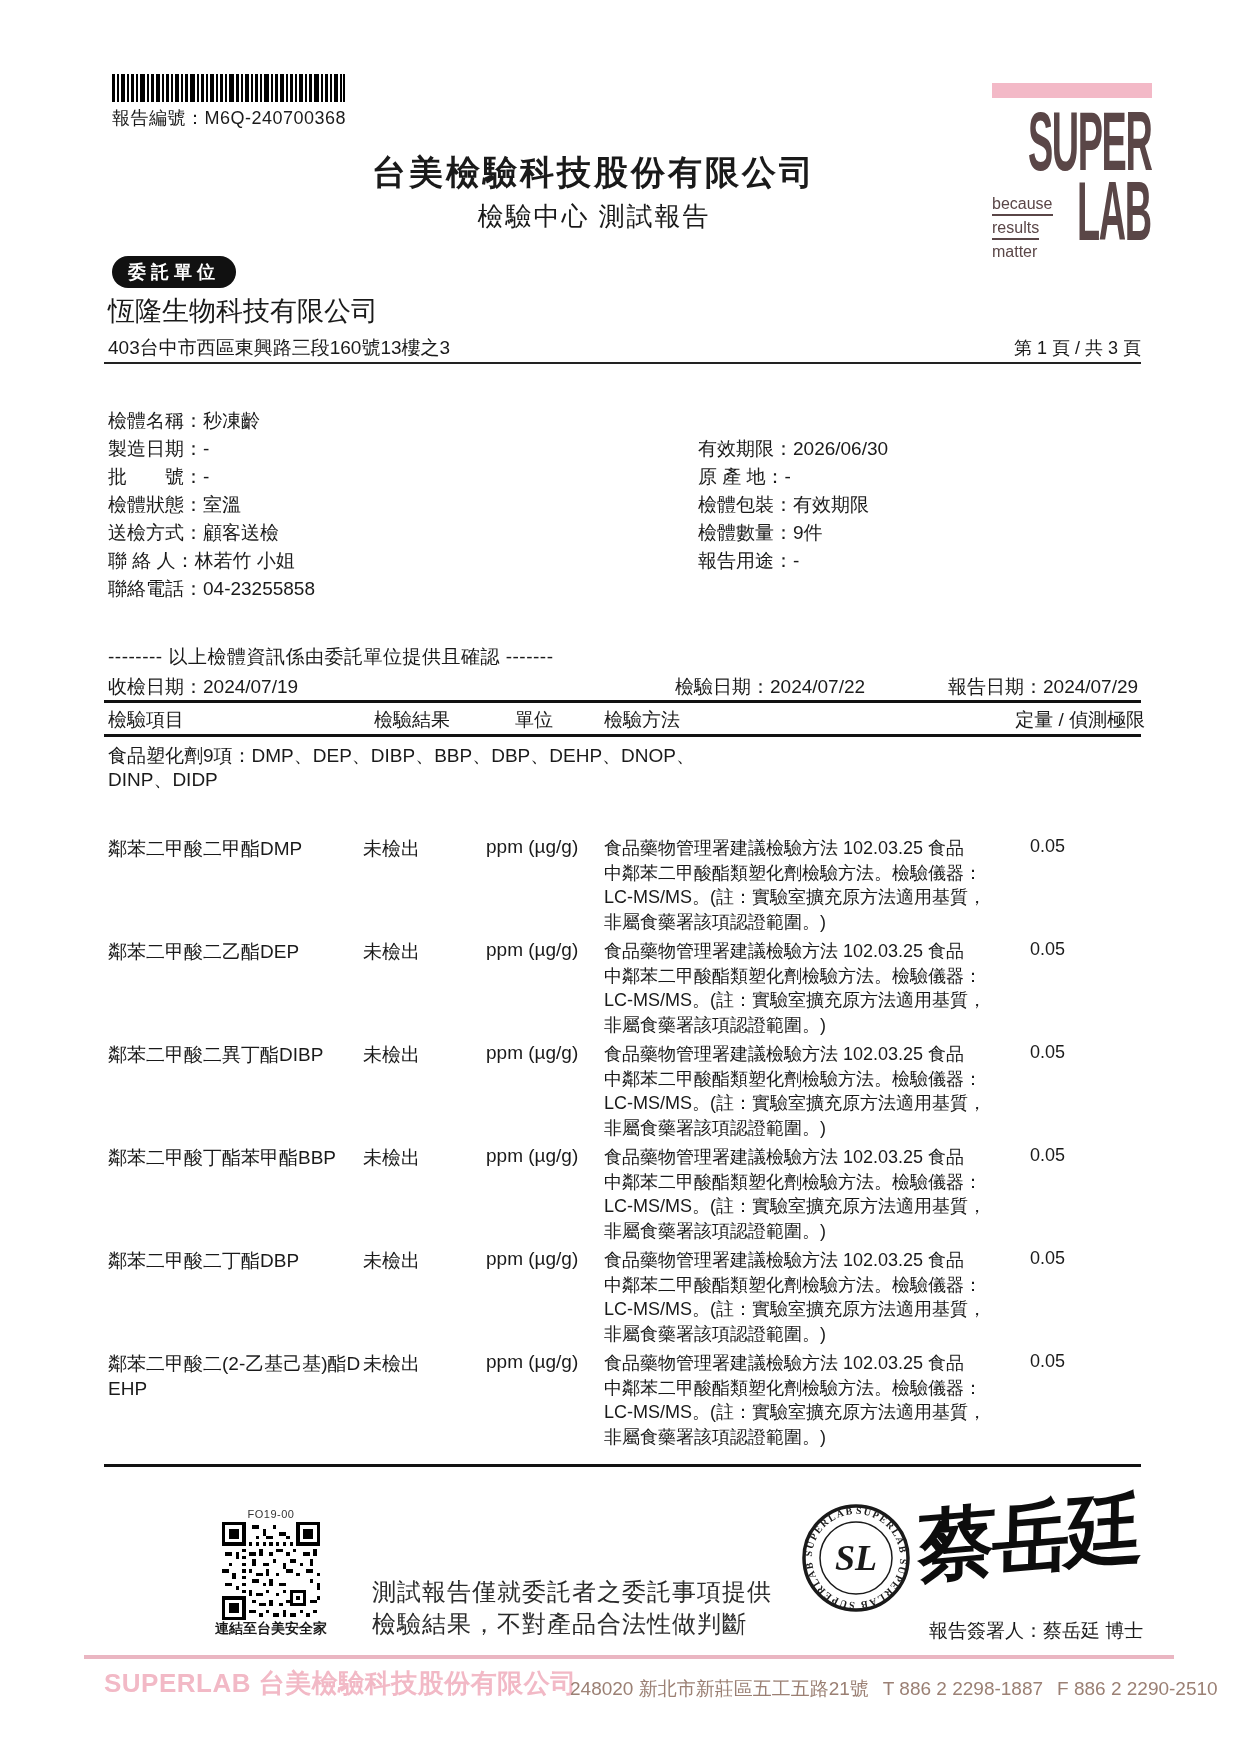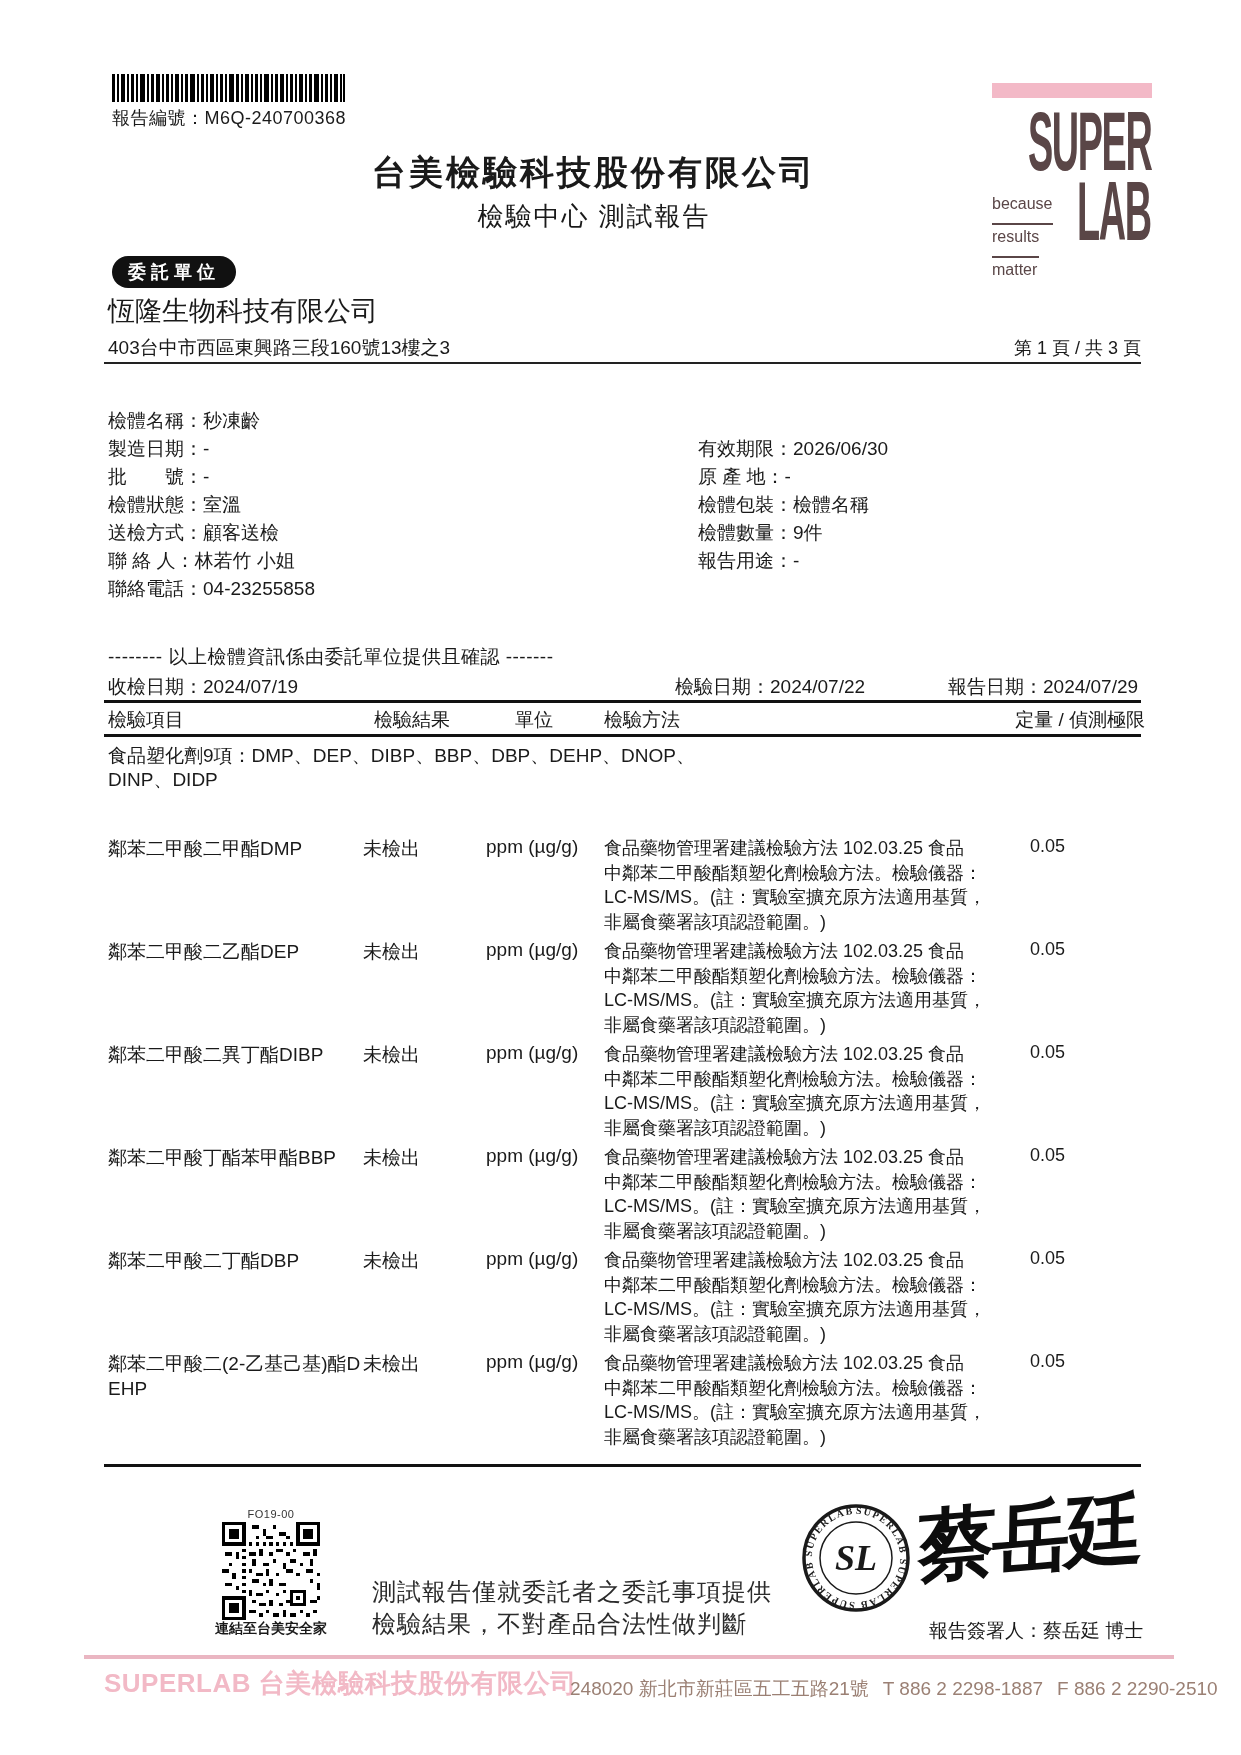--- a/index.html
+++ b/index.html
@@ -12,21 +12,21 @@
   .barcode{left:112px;top:74px;width:233px;height:28px;}
   .report-no{left:112px;top:106px;font-size:18px;letter-spacing:0.5px;}
   
   .logo-bar{left:992px;top:83px;width:160px;height:15px;background:#f3b9c7;}
   .logo-super{right:90px;top:108px;font-size:84px;font-weight:700;color:#5a4647;
     transform:scaleX(0.45);transform-origin:right top;letter-spacing:-3px;line-height:66px;}
   .logo-lab{right:90px;top:178px;font-size:84px;font-weight:700;color:#5a4647;
     transform:scaleX(0.45);transform-origin:right top;letter-spacing:-3px;line-height:66px;}
   .logo-tagline{left:992px;top:194px;font-size:16px;color:#5a4647;line-height:19px;}
   .logo-tagline span{display:table;}
-  .logo-tagline .ul{border-bottom:2px solid #5a4647;padding-bottom:10px;margin-bottom:2px;}
+  .logo-tagline .ul{border-bottom:2px solid #5a4647;padding-bottom:1px;margin-bottom:2px;}
   
   .title{left:104px;top:150px;width:980px;text-align:center;font-size:34px;font-weight:700;letter-spacing:3px;}
   .subtitle{left:104px;top:199px;width:980px;text-align:center;font-size:26px;letter-spacing:2px;}
   
   .badge{left:112px;top:256px;background:#111;color:#fff;border-radius:16px;
     padding:4px 16px;font-size:18px;letter-spacing:5px;font-weight:700;}
   .client-name{left:108px;top:293px;font-size:27px;font-weight:400;}
   .client-address{left:108px;top:335px;font-size:19px;}
   .page-info{top:336px;right:100px;font-size:18px;}
   .rule1{left:104px;top:362px;width:1037px;height:2px;background:#222;}
@@ -157,21 +157,21 @@
     <div class="info-row">
       <span>製造日期：</span><span>-</span>
       <span class="right-pair"><span>有效期限：</span><span>2026/06/30</span></span>
     </div>
     <div class="info-row">
       <span>批　　號：</span><span>-</span>
       <span class="right-pair"><span>原 產 地：</span><span>-</span></span>
     </div>
     <div class="info-row">
       <span>檢體狀態：</span><span>室溫</span>
-      <span class="right-pair"><span>檢體包裝：</span><span>檢體名稱</span></span>
+      <span class="right-pair"><span>檢體包裝：</span><span>有效期限</span></span>
     </div>
     <div class="info-row">
       <span>送檢方式：</span><span>顧客送檢</span>
       <span class="right-pair"><span>檢體數量：</span><span>9件</span></span>
     </div>
     <div class="info-row">
       <span>聯 絡 人：</span><span>林若竹 小姐</span>
       <span class="right-pair"><span>報告用途：</span><span>-</span></span>
     </div>
     <div class="info-row">

